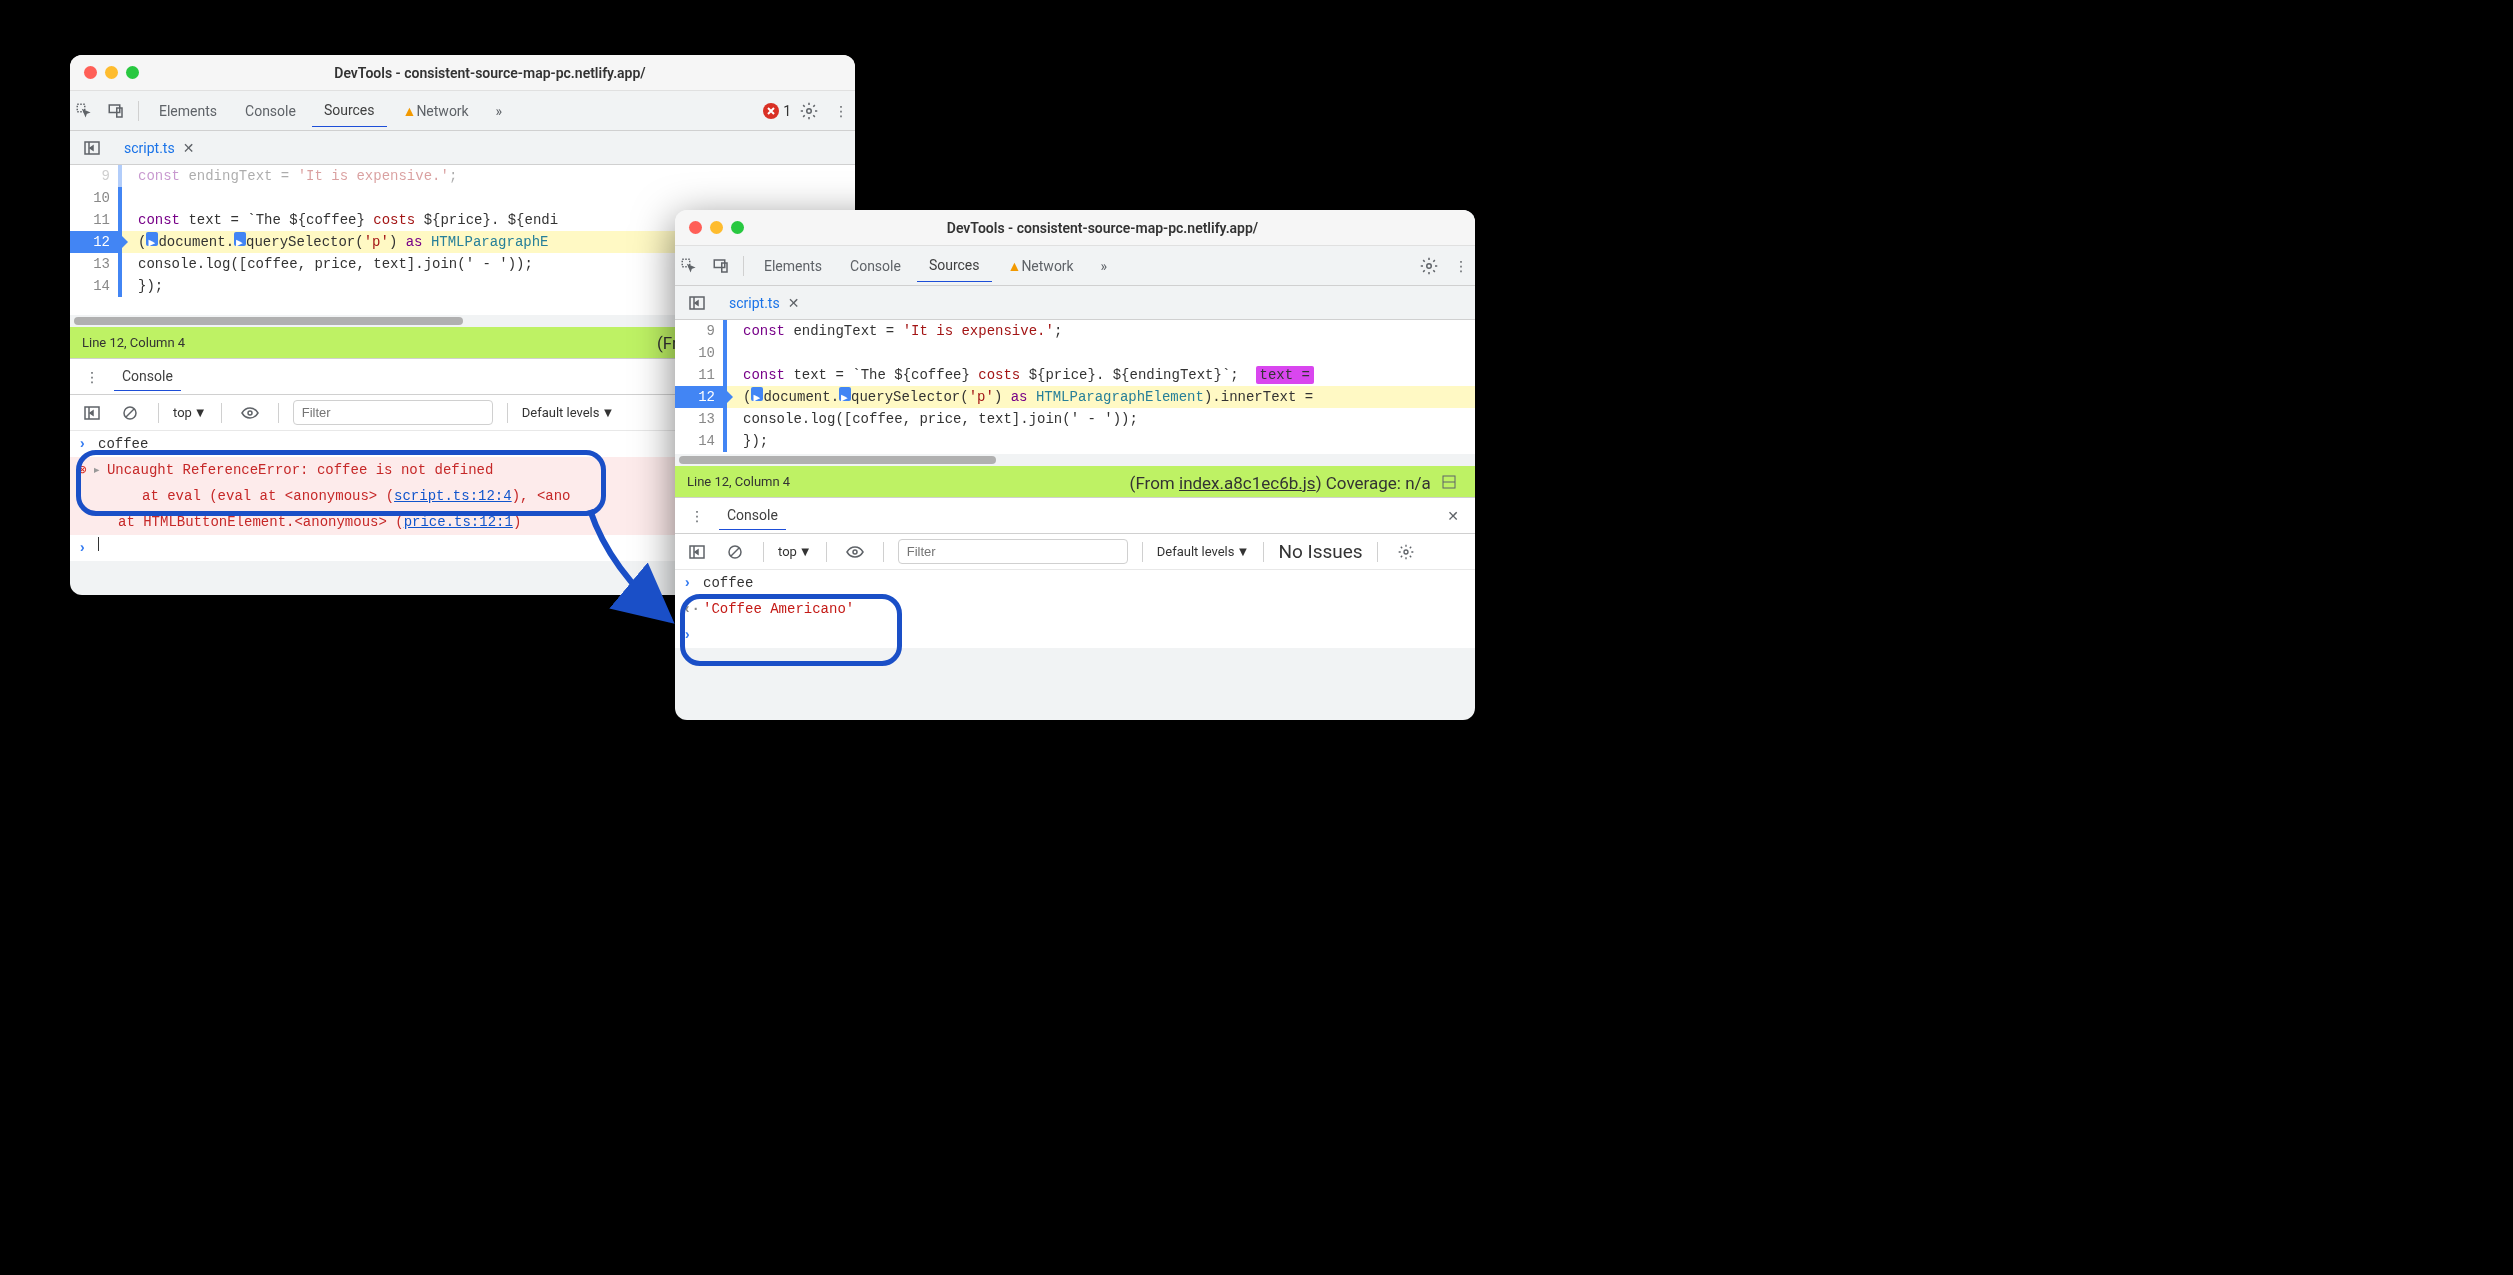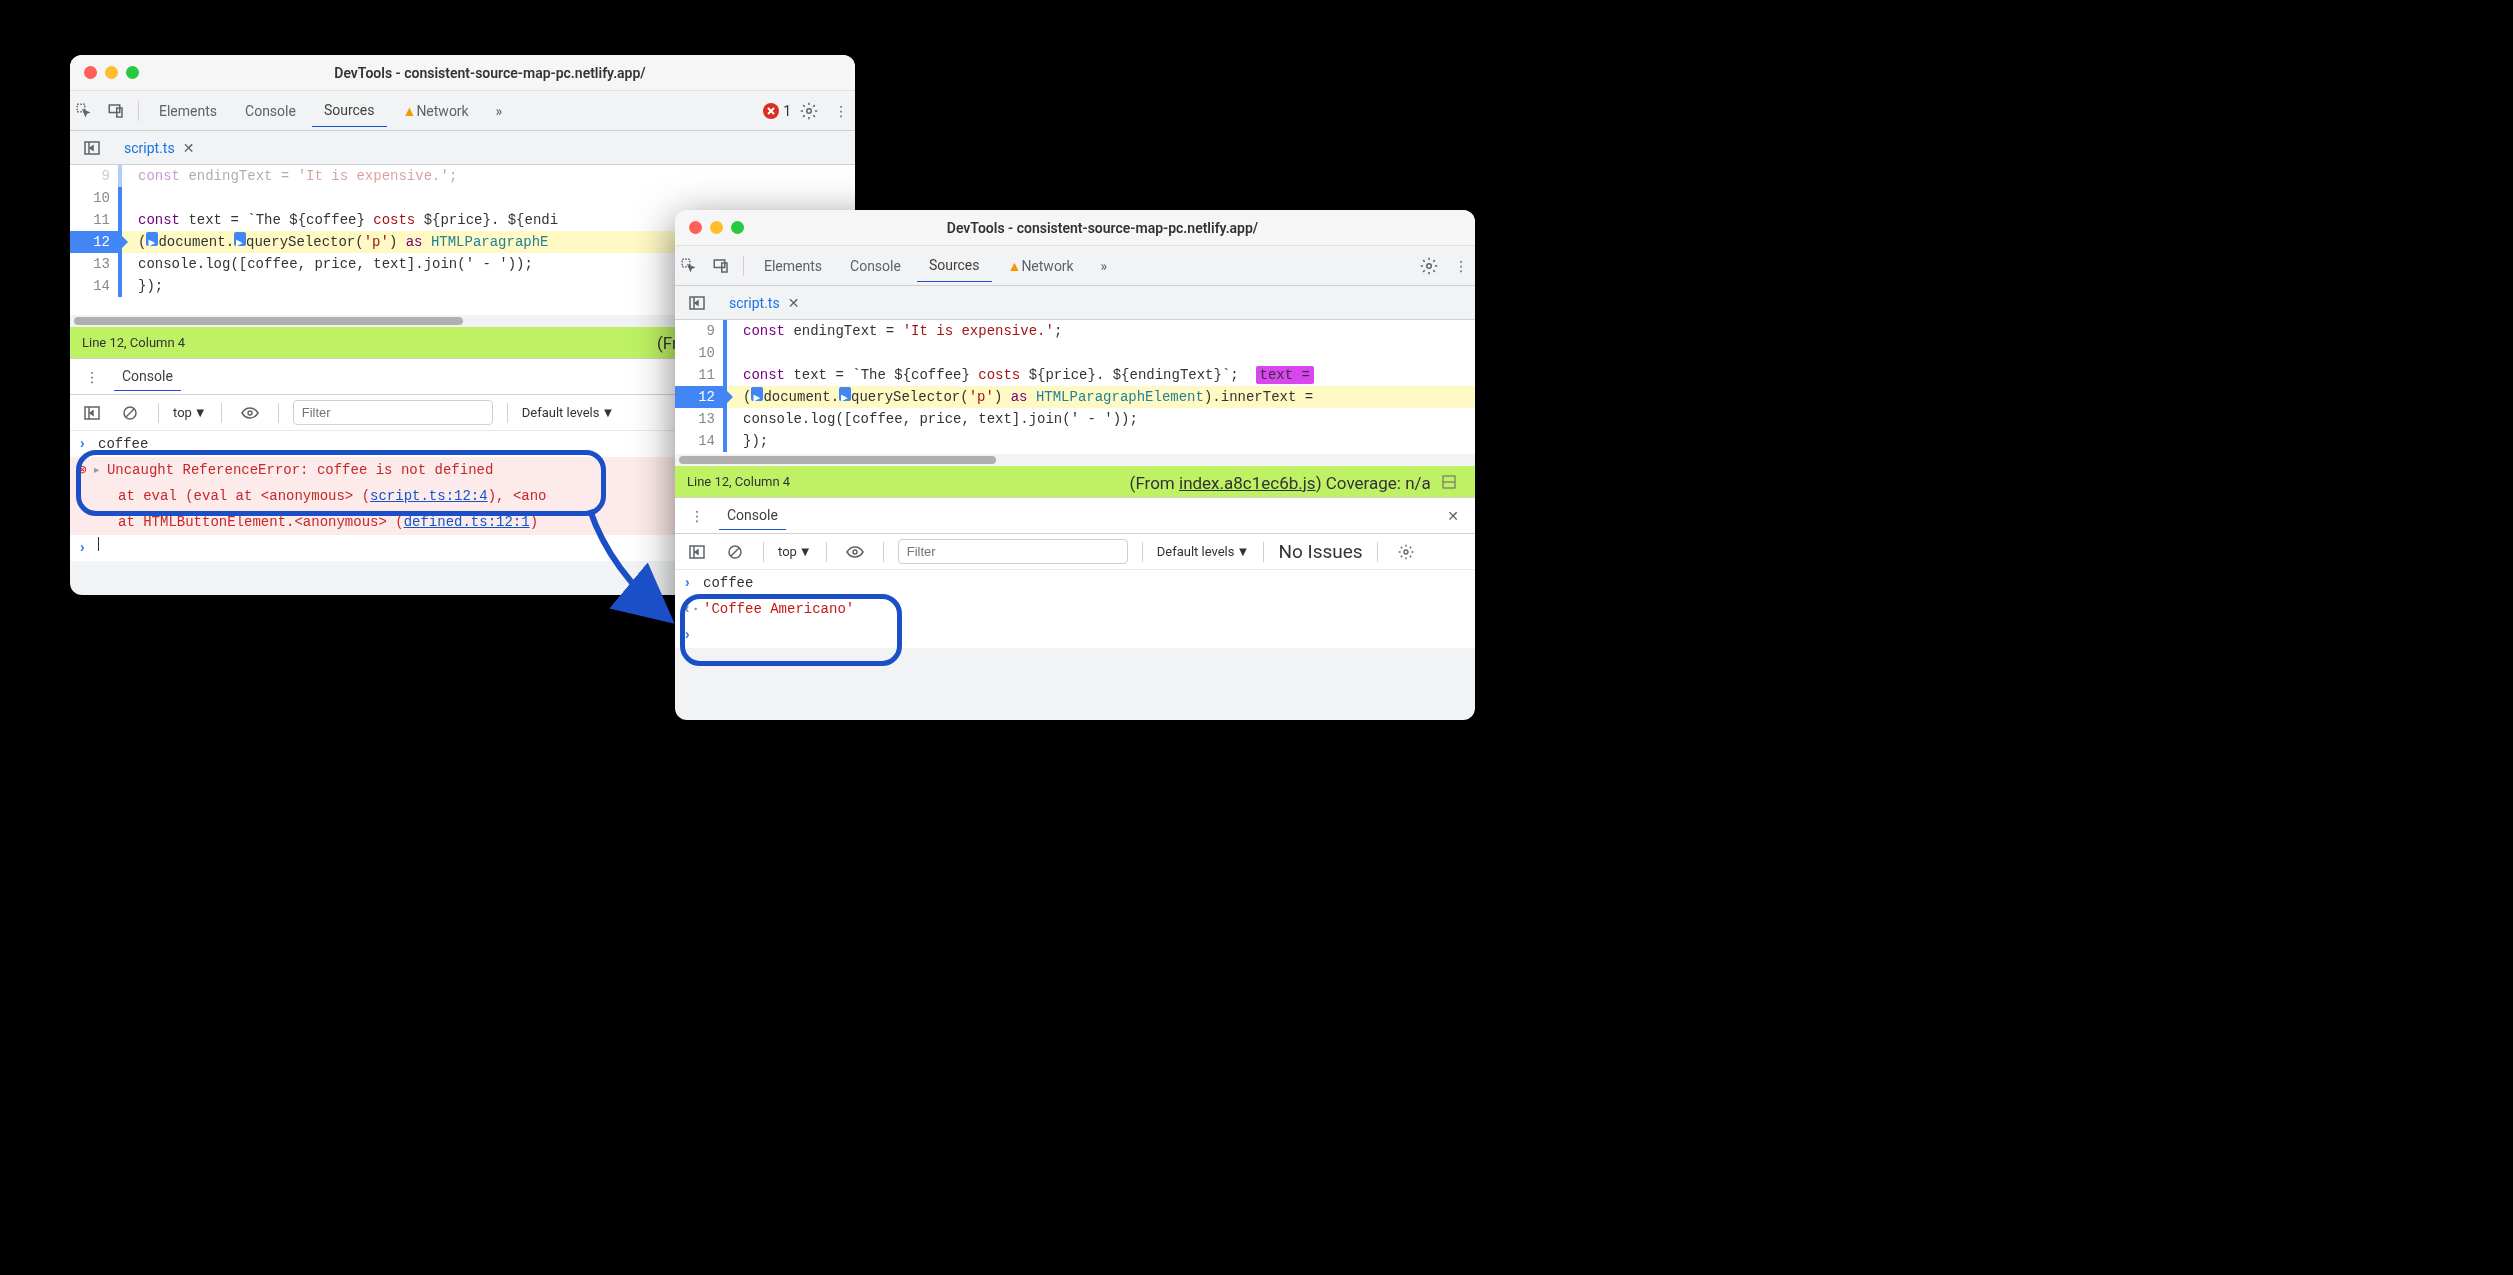--- a/index.html
+++ b/index.html
@@ -195,25 +195,25 @@
     <div class="consolearea">
       <div class="crow">
           <span class="prompt">›</span>
           <span>coffee</span>
         </div>
       <div class="crow err">
           <span style="color:#d93025">⊗</span>
           <span class="caret">▸</span>
           <span class="errtxt">Uncaught ReferenceError: coffee is not defined</span>
         </div>
+      <div class="crow err" style="padding-left:72px">
+          <span class="errtxt"><span>at eval (eval at &lt;anonymous&gt; (</span><span class="link">script.ts:12:4</span><span>), &lt;ano</span></span>
+        </div>
       <div class="crow err" style="padding-left:48px">
-          <span class="errtxt"><span>at eval (eval at &lt;anonymous&gt; (</span><span class="link">script.ts:12:4</span><span>), &lt;ano</span></span>
-        </div>
-      <div class="crow err" style="padding-left:48px">
-          <span class="errtxt"><span>at HTMLButtonElement.&lt;anonymous&gt; (</span><span class="link">defined.ts:12:1</span><span>)</span></span>
+          <span class="errtxt"><span>at HTMLButtonElement.&lt;anonymous&gt; (</span><span class="link">price.ts:12:1</span><span>)</span></span>
         </div>
       <div class="crow">
           <span class="prompt">›</span>
           <span style="border-left:1px solid #333;height:14px"></span>
         </div>
     </div>
   </div>
 </div>
 
 <div class="window" style="left:675px;top:210px;width:800px;height:510px">

